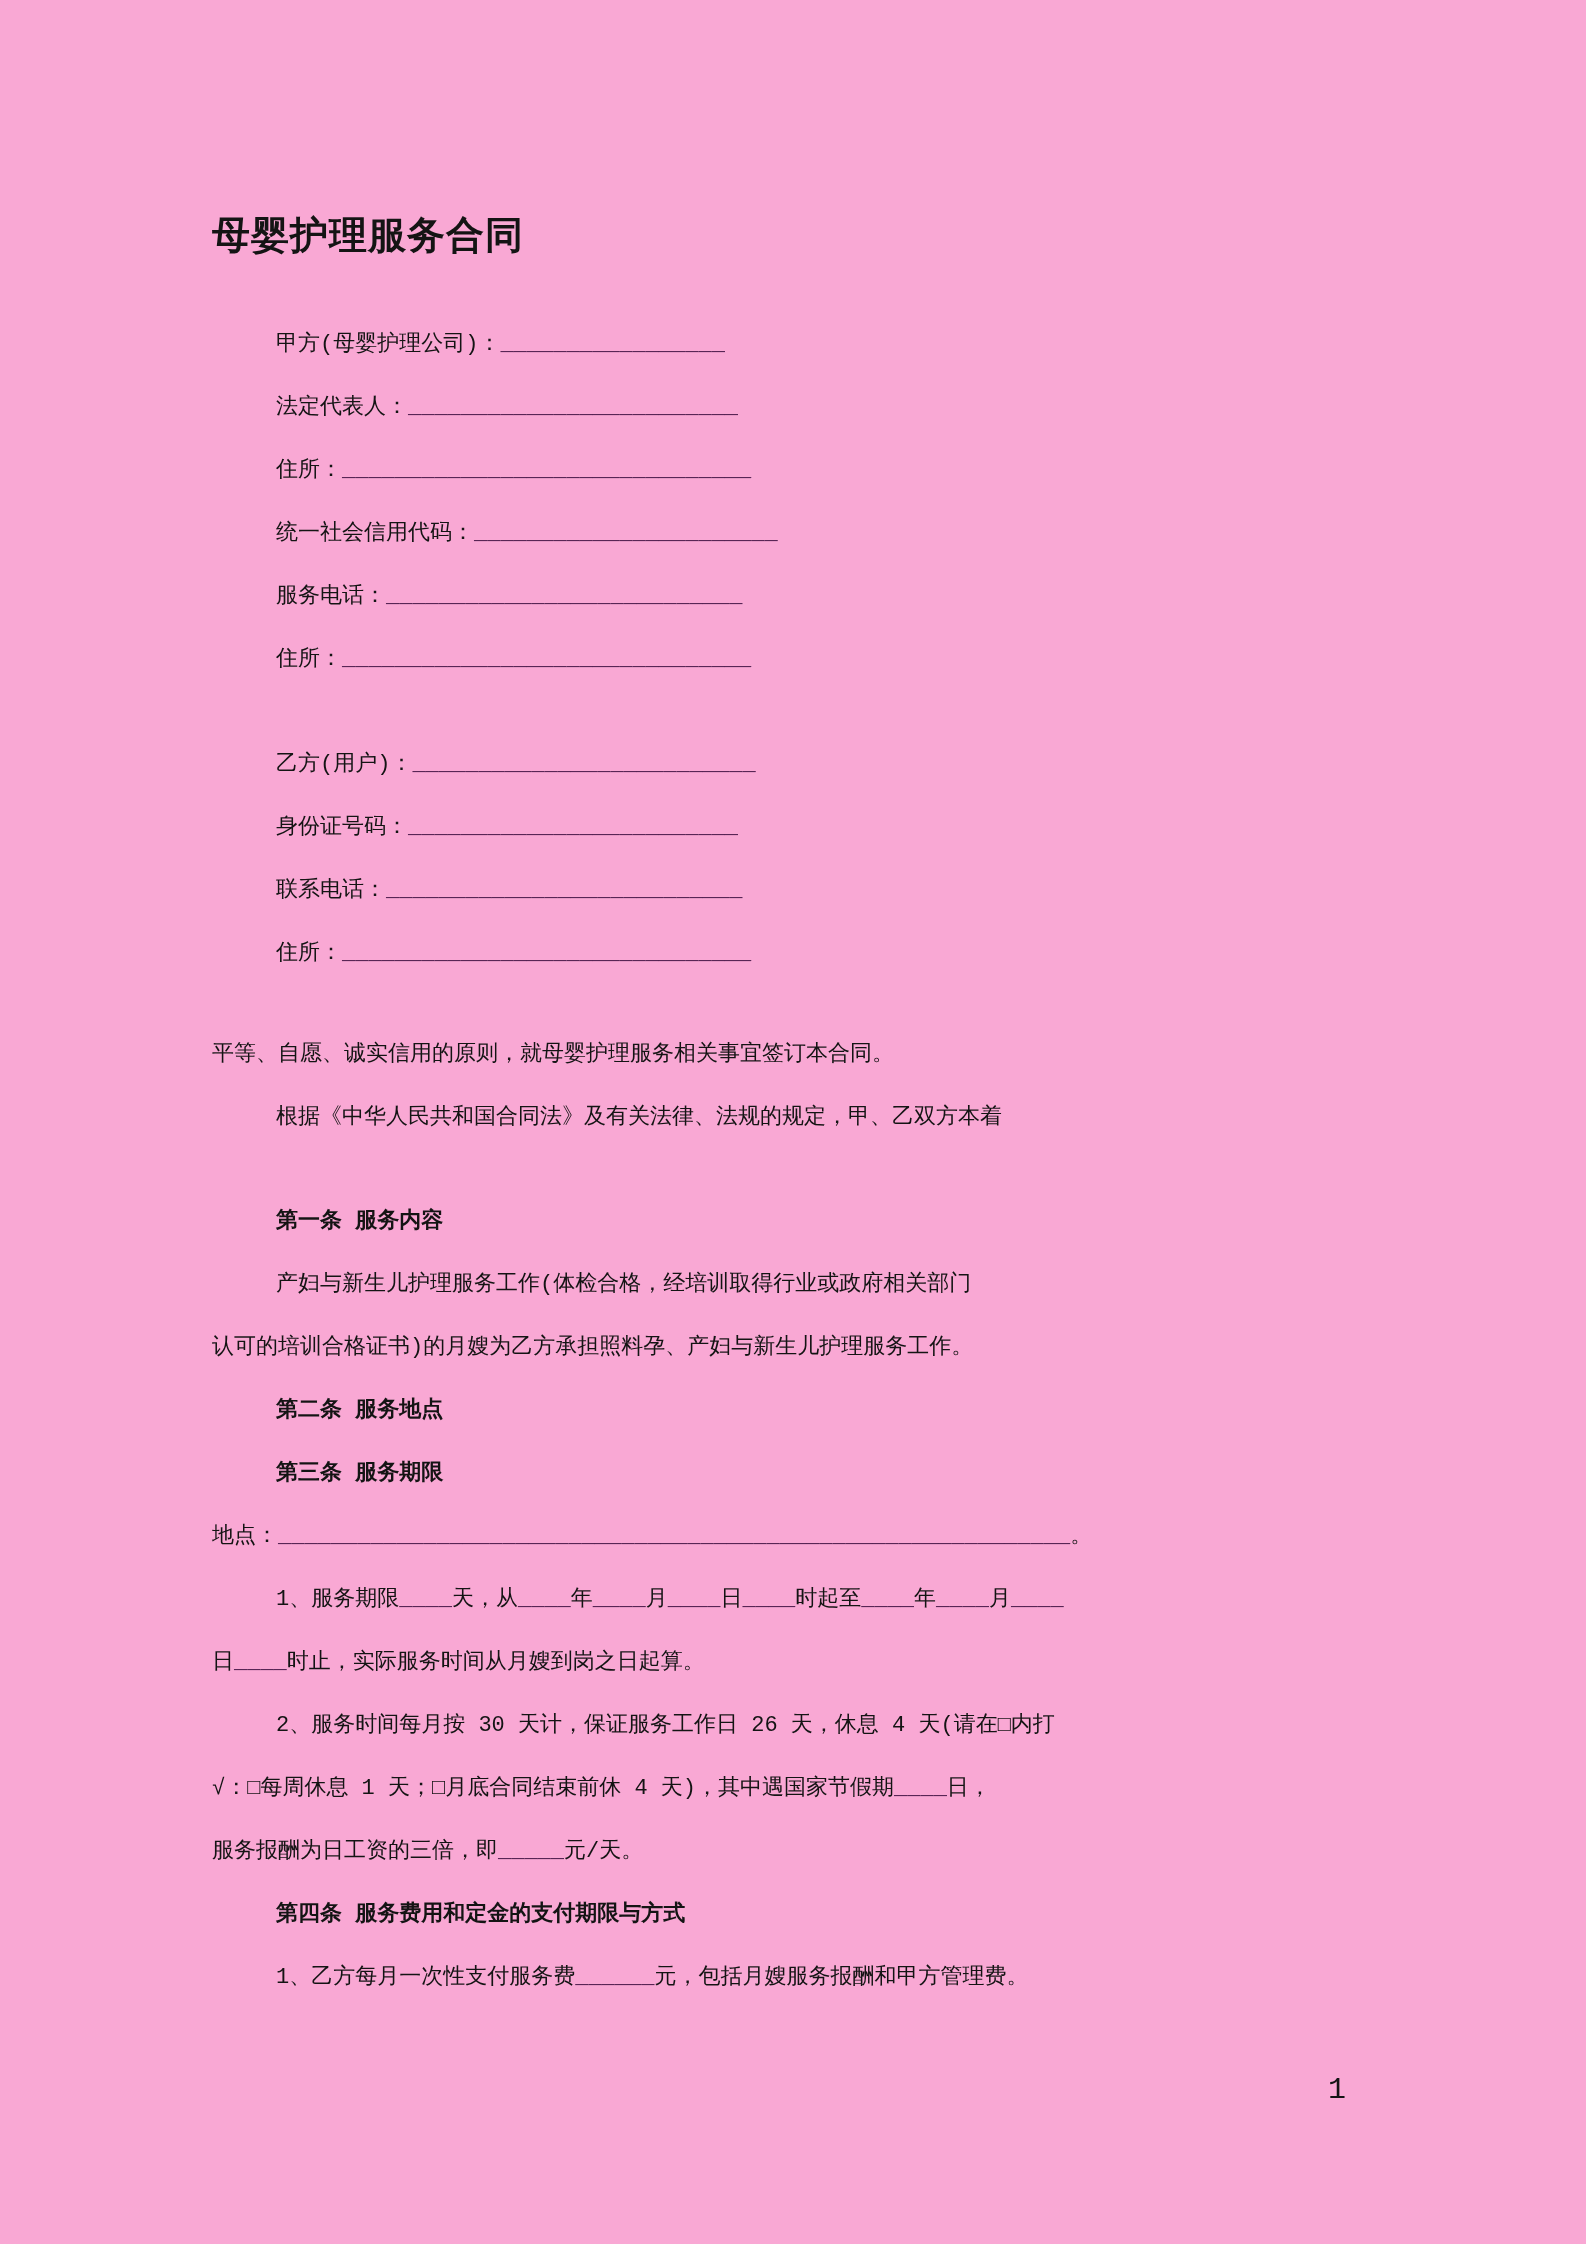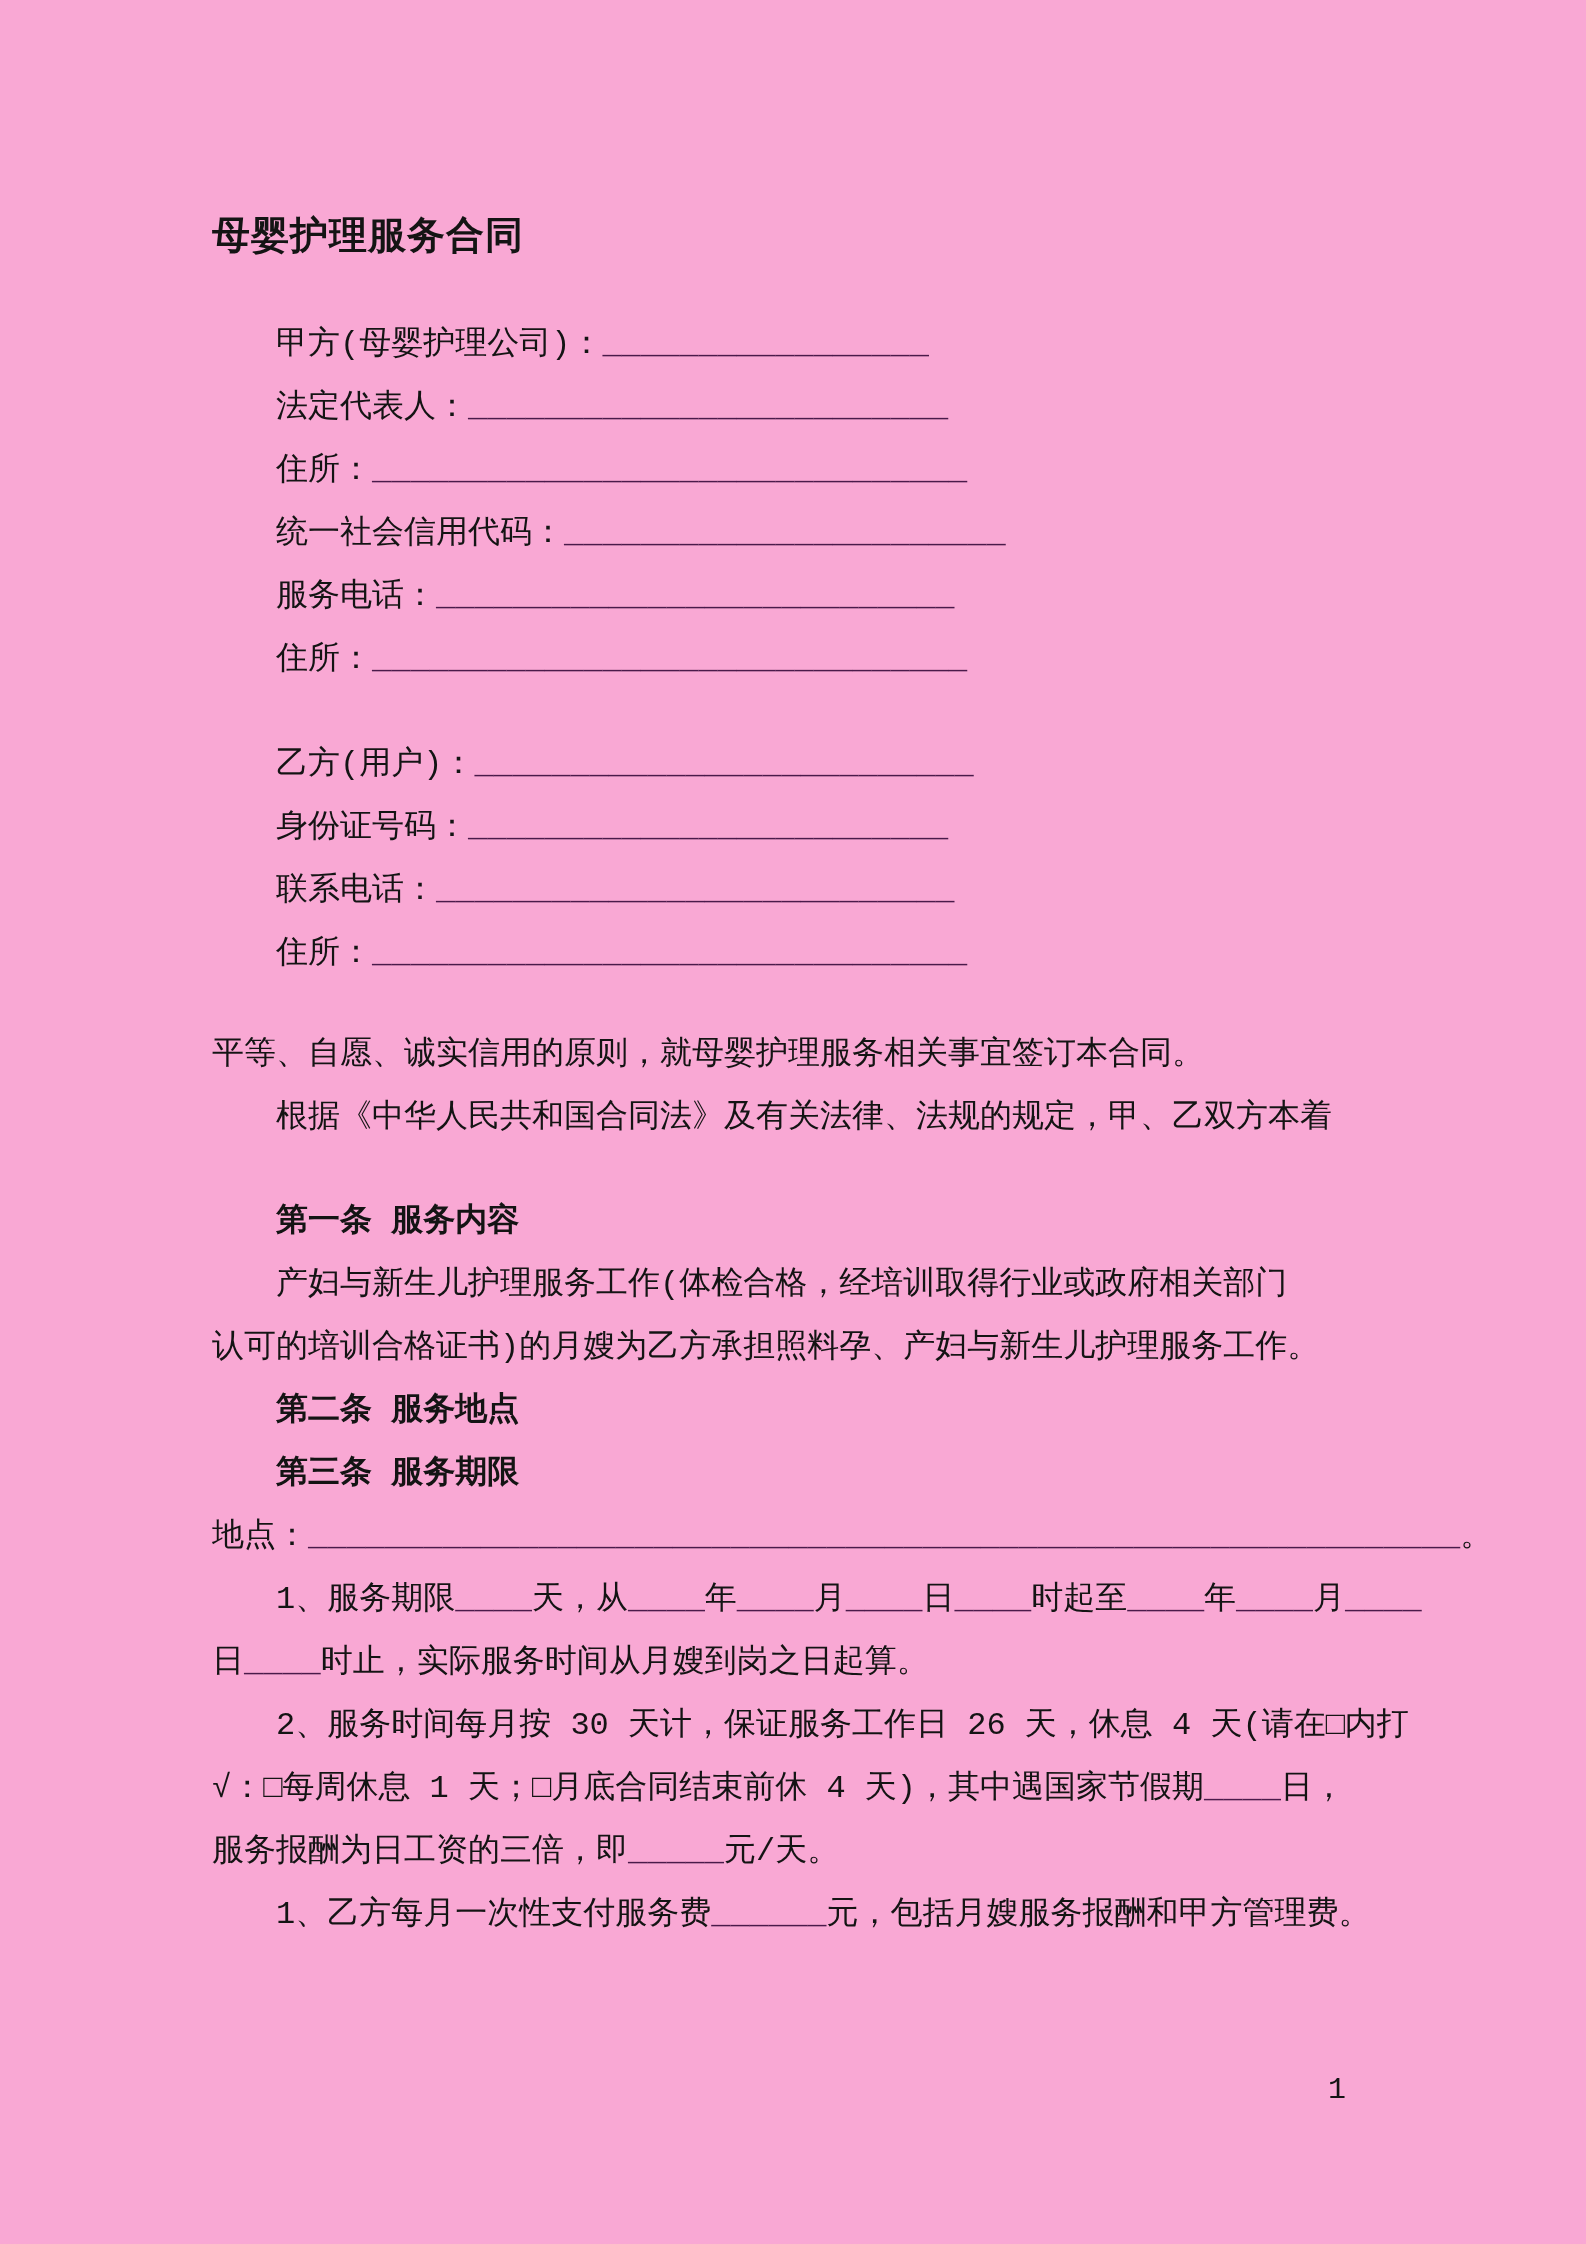--- a/index.html
+++ b/index.html
@@ -19,21 +19,21 @@
     top: 0;
   }
   h1.doc-title {
     margin: 215px 0 0 0;
     font-size: 38px;
     line-height: 46px;
     font-weight: bold;
     letter-spacing: 1px;
   }
   .line {
-    font-size: 32px;
+    font-size: 22px;
     line-height: 63px;
     white-space: nowrap;
   }
   .ind { padding-left: 64px; }
   .bold { font-weight: bold; }
   .fields-a { margin-top: 52px; }
   .fields-b { margin-top: 42px; }
   .fields .line { padding-left: 64px; }
   .preamble { margin-top: 38px; }
   .body-block { margin-top: 41px; }
@@ -87,19 +87,20 @@
       <div class="line ind bold">第二条 服务地点</div>
       <div class="line ind bold">第三条 服务期限</div>
 
       <div class="line">地点：<span class="blank">____________________________________________________________</span>。</div>
       <div class="line ind">1、服务期限<span class="blank">____</span>天，从<span class="blank">____</span>年<span class="blank">____</span>月<span class="blank">____</span>日<span class="blank">____</span>时起至<span class="blank">____</span>年<span class="blank">____</span>月<span class="blank">____</span></div>
       <div class="line">日<span class="blank">____</span>时止，实际服务时间从月嫂到岗之日起算。</div>
       <div class="line ind">2、服务时间每月按 30 天计，保证服务工作日 26 天，休息 4 天(请在□内打</div>
       <div class="line">√：□每周休息 1 天；□月底合同结束前休 4 天)，其中遇国家节假期<span class="blank">____</span>日，</div>
       <div class="line">服务报酬为日工资的三倍，即<span class="blank">_____</span>元/天。</div>
 
+      <div class="line ind bold">第四条 服务费用和定金的支付期限与方式</div>
       <div class="line ind">1、乙方每月一次性支付服务费<span class="blank">______</span>元，包括月嫂服务报酬和甲方管理费。</div>
     </div>
 
   </div>
 
   <div class="pageno">1</div>
 </div>
 
 </body></html>

